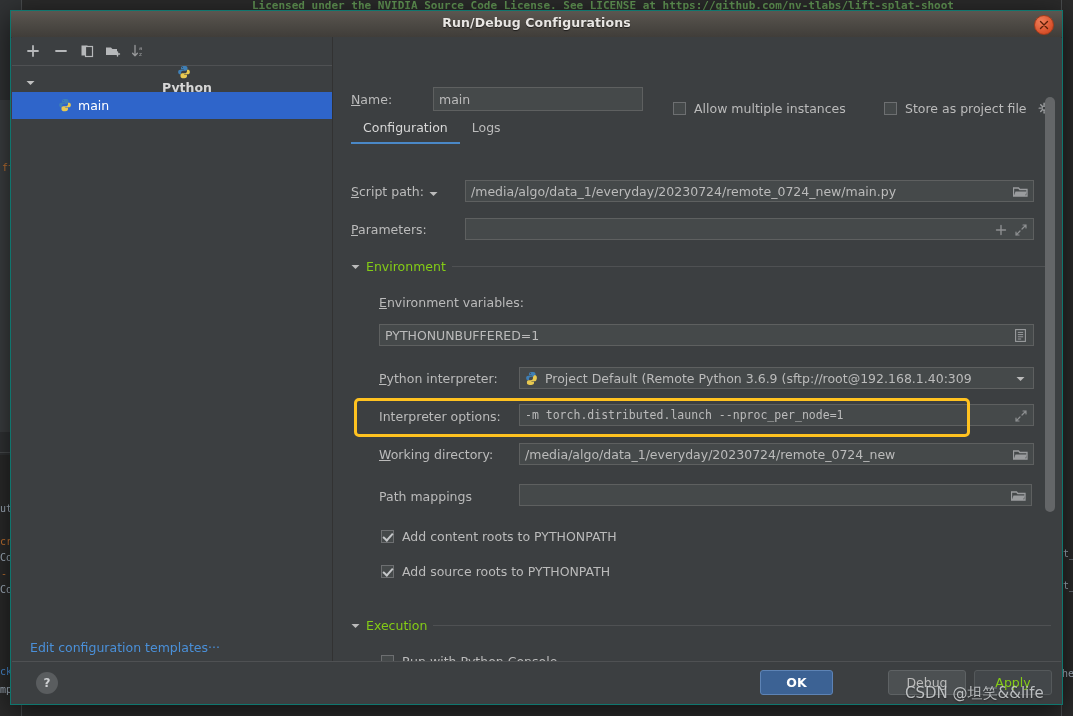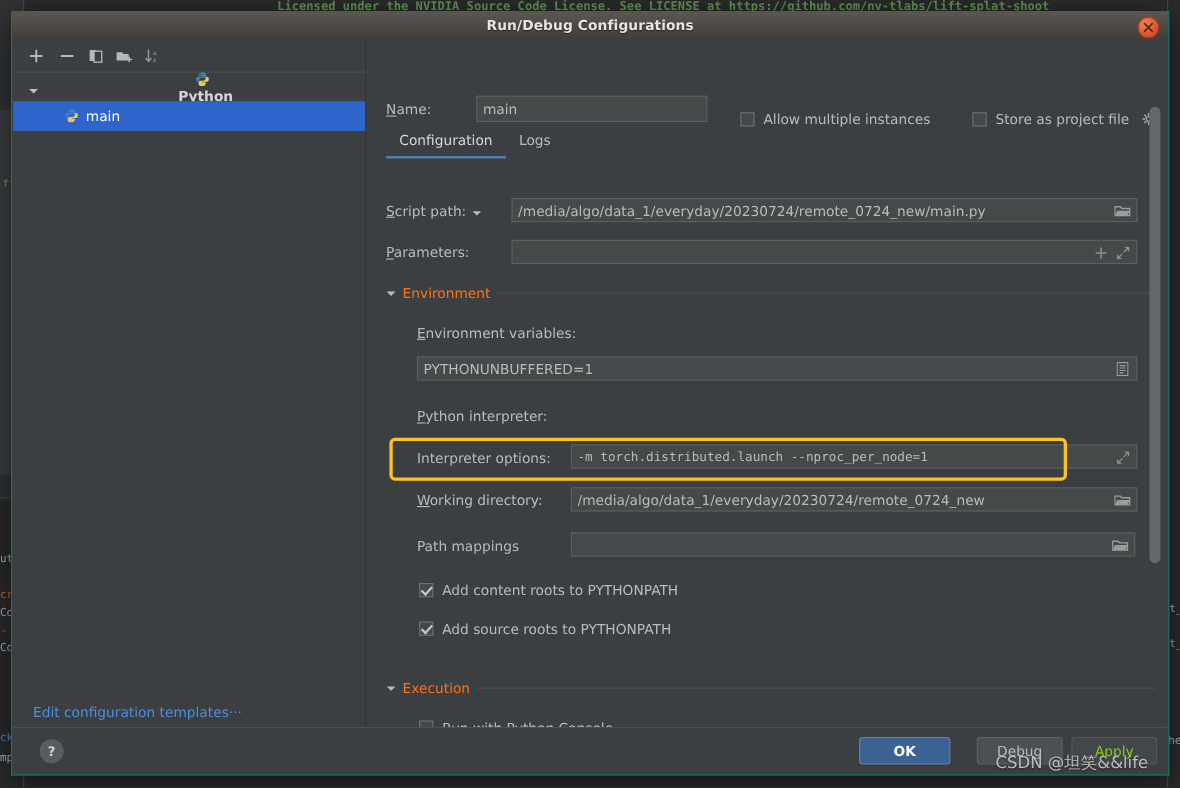--- a/index.html
+++ b/index.html
@@ -134,21 +134,21 @@
 
   .tabs { position:absolute; left:18px; top:78px; display:flex; gap:0; }
   .tab {
     font-size:12.5px; color:#bbbbbb; padding:5px 12px 7px 12px; cursor:pointer;
     border-bottom:2px solid transparent;
   }
   .tab.active { color:#d8d8d8; border-bottom:2px solid #4a88c7; }
 
   .section-hdr {
     position:absolute; display:flex; align-items:center; gap:6px;
-    font-size:12.5px; color:#f97316;
+    font-size:12.5px; color:#84cc16;
   }
   .section-hdr .line { height:1px; background:#4f5153; }
 
   .checkbox {
     width:13px; height:13px; border:1px solid #6d6f71;
     background:#45494a; box-sizing:border-box; position:relative;
     display:inline-block; cursor:pointer; flex:none;
   }
   .checkbox.checked::after {
     content:""; position:absolute; left:3px; top:0px;
@@ -388,20 +388,34 @@
           <svg width="11" height="13" viewBox="0 0 11 13">
             <rect x="0.6" y="0.6" width="9.8" height="11.8" fill="none" stroke="#9a9c9e" stroke-width="1.1"></rect>
             <path d="M2.8 3.4h5.4M2.8 5.6h5.4M2.8 7.8h5.4M2.8 10h3.4" stroke="#9a9c9e" stroke-width="1"></path>
           </svg>
         </span>
       </div>
 
       <div class="row" style="left:46px; top:334px;">
         <span class="lbl"><u>P</u>ython interpreter:</span>
       </div>
+      <div class="field" style="left:186px; top:330px; width:515px; position:absolute;">
+        <span class="pyicon">
+          <svg width="14" height="14" viewBox="0 0 16 16">
+            <path d="M7.6 1C5.4 1 4.6 2 4.6 3.2v1.6h3.2v.5H3.6C2.3 5.3 1.3 6.1 1.3 8s1 2.6 2.3 2.6h1V8.9c0-1.3 1.1-2.4 2.4-2.4h3c1.1 0 2-.9 2-2V3.2C12 2 11.1 1 9.8 1zM6.3 2.3a.62.62 0 1 1 0 1.24.62.62 0 0 1 0-1.24z" fill="#3f7fb5"></path>
+            <path d="M11.4 5.3v1.6c0 1.4-1.2 2.5-2.5 2.5h-3c-1.1 0-2 1-2 2v1.4c0 1.2 1 1.9 2.2 2.2 1.4.4 2.8.5 4.4 0 1.1-.3 2.2-1 2.2-2.2v-1.6h-3.2v-.5h4.2c1.3 0 1.8-.9 2.2-2.2.5-1.4.5-2.7 0-4.1C15.6 3.5 15 3 13.7 3h-.8z" fill="#e8c951" transform="translate(-1.4,2.0) scale(0.92)"></path>
+          </svg>
+        </span>
+        <span class="ftext">Project Default (Remote Python 3.6.9 (sftp://root@192.168.1.40:309</span>
+        <span class="field-btn">
+          <svg width="9" height="6" viewBox="0 0 9 6">
+              <path d="M0.5 1 L4.5 5 L8.5 1" fill="#bbbbbb"></path>
+            </svg>
+        </span>
+      </div>
 
       <div class="row" style="left:46px; top:372px;">
         <span class="lbl">Interpreter options:</span>
       </div>
       <div class="field mono" style="left:186px; top:367px; width:515px; position:absolute;">
         <span class="ftext">-m torch.distributed.launch  --nproc_per_node=1</span>
         <span class="field-btn">
           <svg width="12" height="12" viewBox="0 0 12 12">
             <path d="M11 1 L7 5 M11 1 L11 4 M11 1 L8 1" stroke="#8d8f91" stroke-width="1.2" fill="none" stroke-linecap="round"></path>
             <path d="M1 11 L5 7 M1 11 L1 8 M1 11 L4 11" stroke="#8d8f91" stroke-width="1.2" fill="none" stroke-linecap="round"></path>
@@ -458,20 +472,20 @@
         <span>Run with Python Console</span>
       </div>
 
       <div class="vscroll">
         <div class="thumb"></div>
       </div>
     </div>
 
     <div class="bottombar">
       <div class="help-btn">?</div>
-      <div class="btn primary" style="left:769px; width:83px;">OK</div>
+      <div class="btn primary" style="left:748px; width:73px;">OK</div>
       <div class="btn normal" style="left:876px; width:78px;">Debug</div>
       <div class="btn disabled" style="left:962px; width:78px;">Apply</div>
     </div>
   </div>
 
   <div class="watermark">CSDN @坦笑&amp;&amp;life</div>
 </div>
 
 </body></html>

